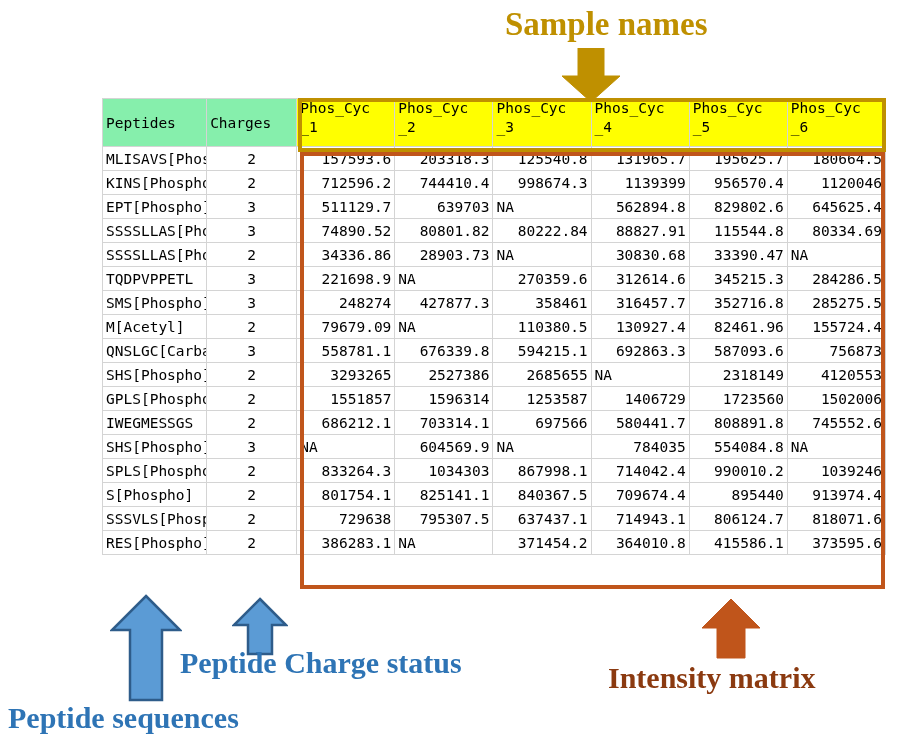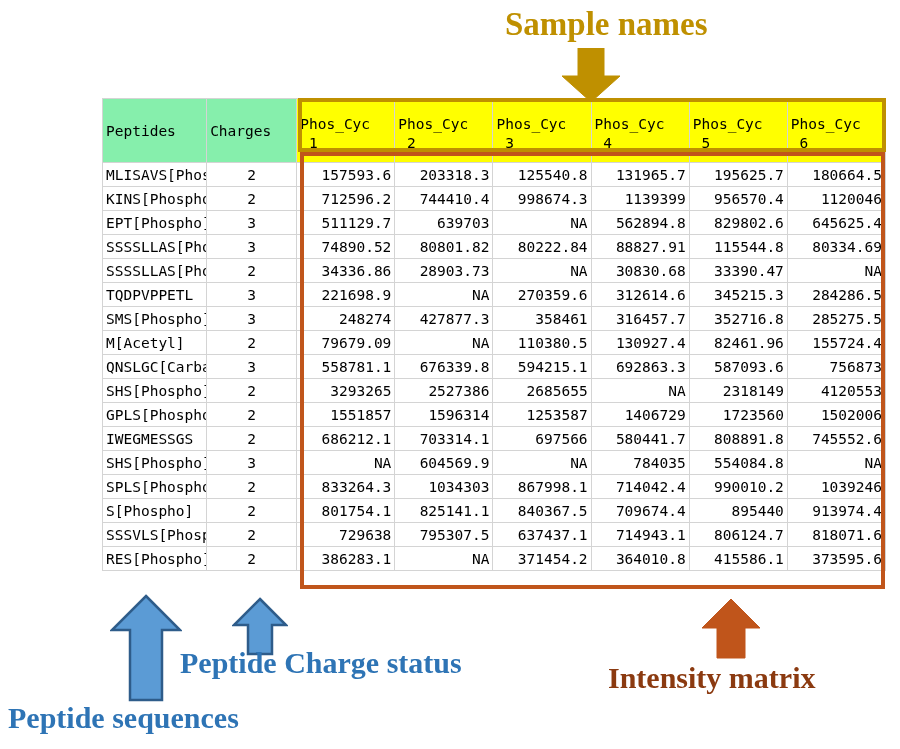--- a/index.html
+++ b/index.html
@@ -84,34 +84,34 @@
     vertical-align: middle;
     text-align: left;
     font-size: 14.5px;
     letter-spacing: 0px;
   }
   tr.sheet-head td.hdr-yellow {
     background: #FFFF00;
     height: 47px;
     vertical-align: top;
     text-align: left;
-    padding-top: 16px;
+    padding-top: 0;
     line-height: 19px;
     word-break: break-all;
     white-space: normal;
   }
   
   col.c-pep     { width: 104px; }
   col.c-chg     { width: 90px;  }
   col.c-val     { width: 98px;  }
 
   td.pep  { text-align: left; }
   td.chg  { text-align: center; }
   td.val  { text-align: right; }
-  td.val.na { text-align: right; margin-top: 48px; }
+  td.val.na { text-align: left; margin-top: 48px; }
 
   
   #box-samples {
     position: absolute;
     left: 298px;
     top: 98px;
     width: 588px;
     height: 54px;
     border: 4px solid #BF9000;
     box-sizing: border-box;

